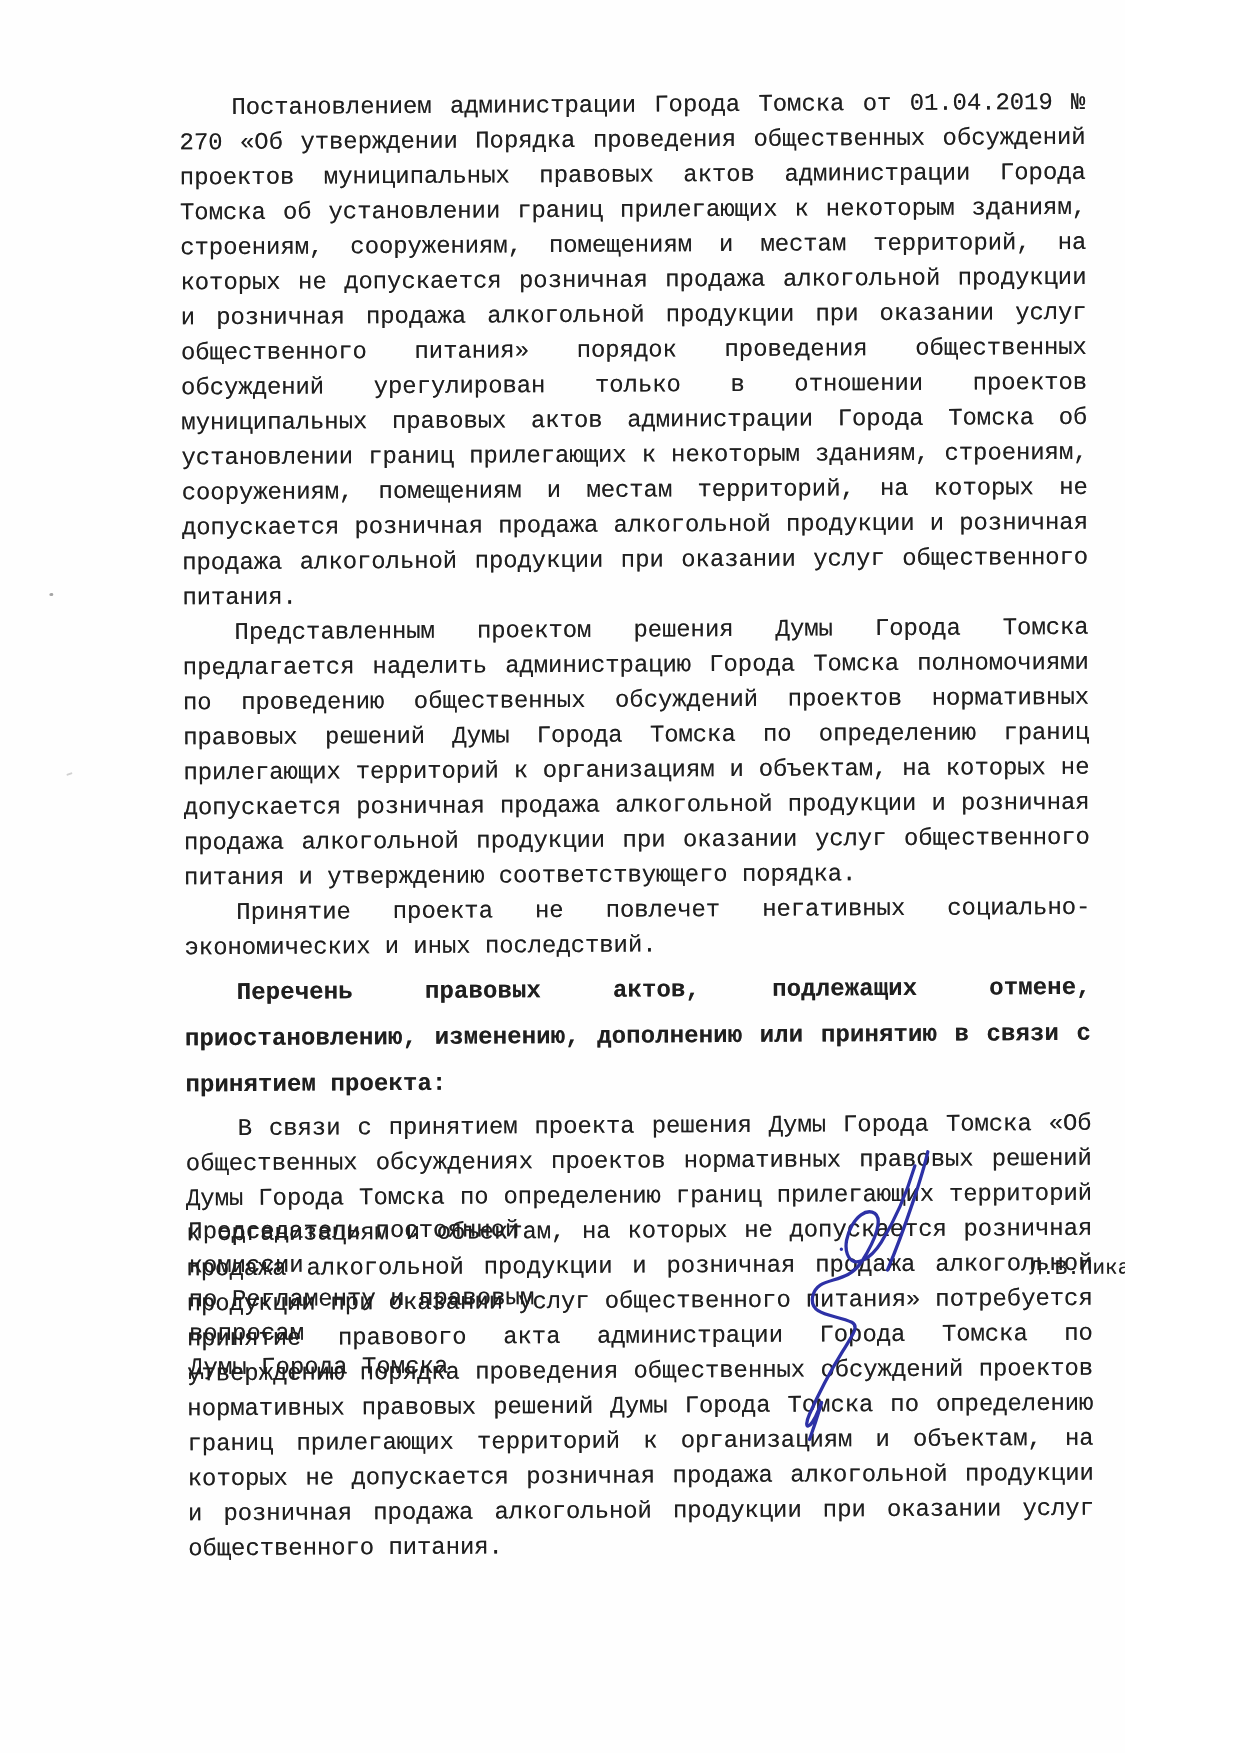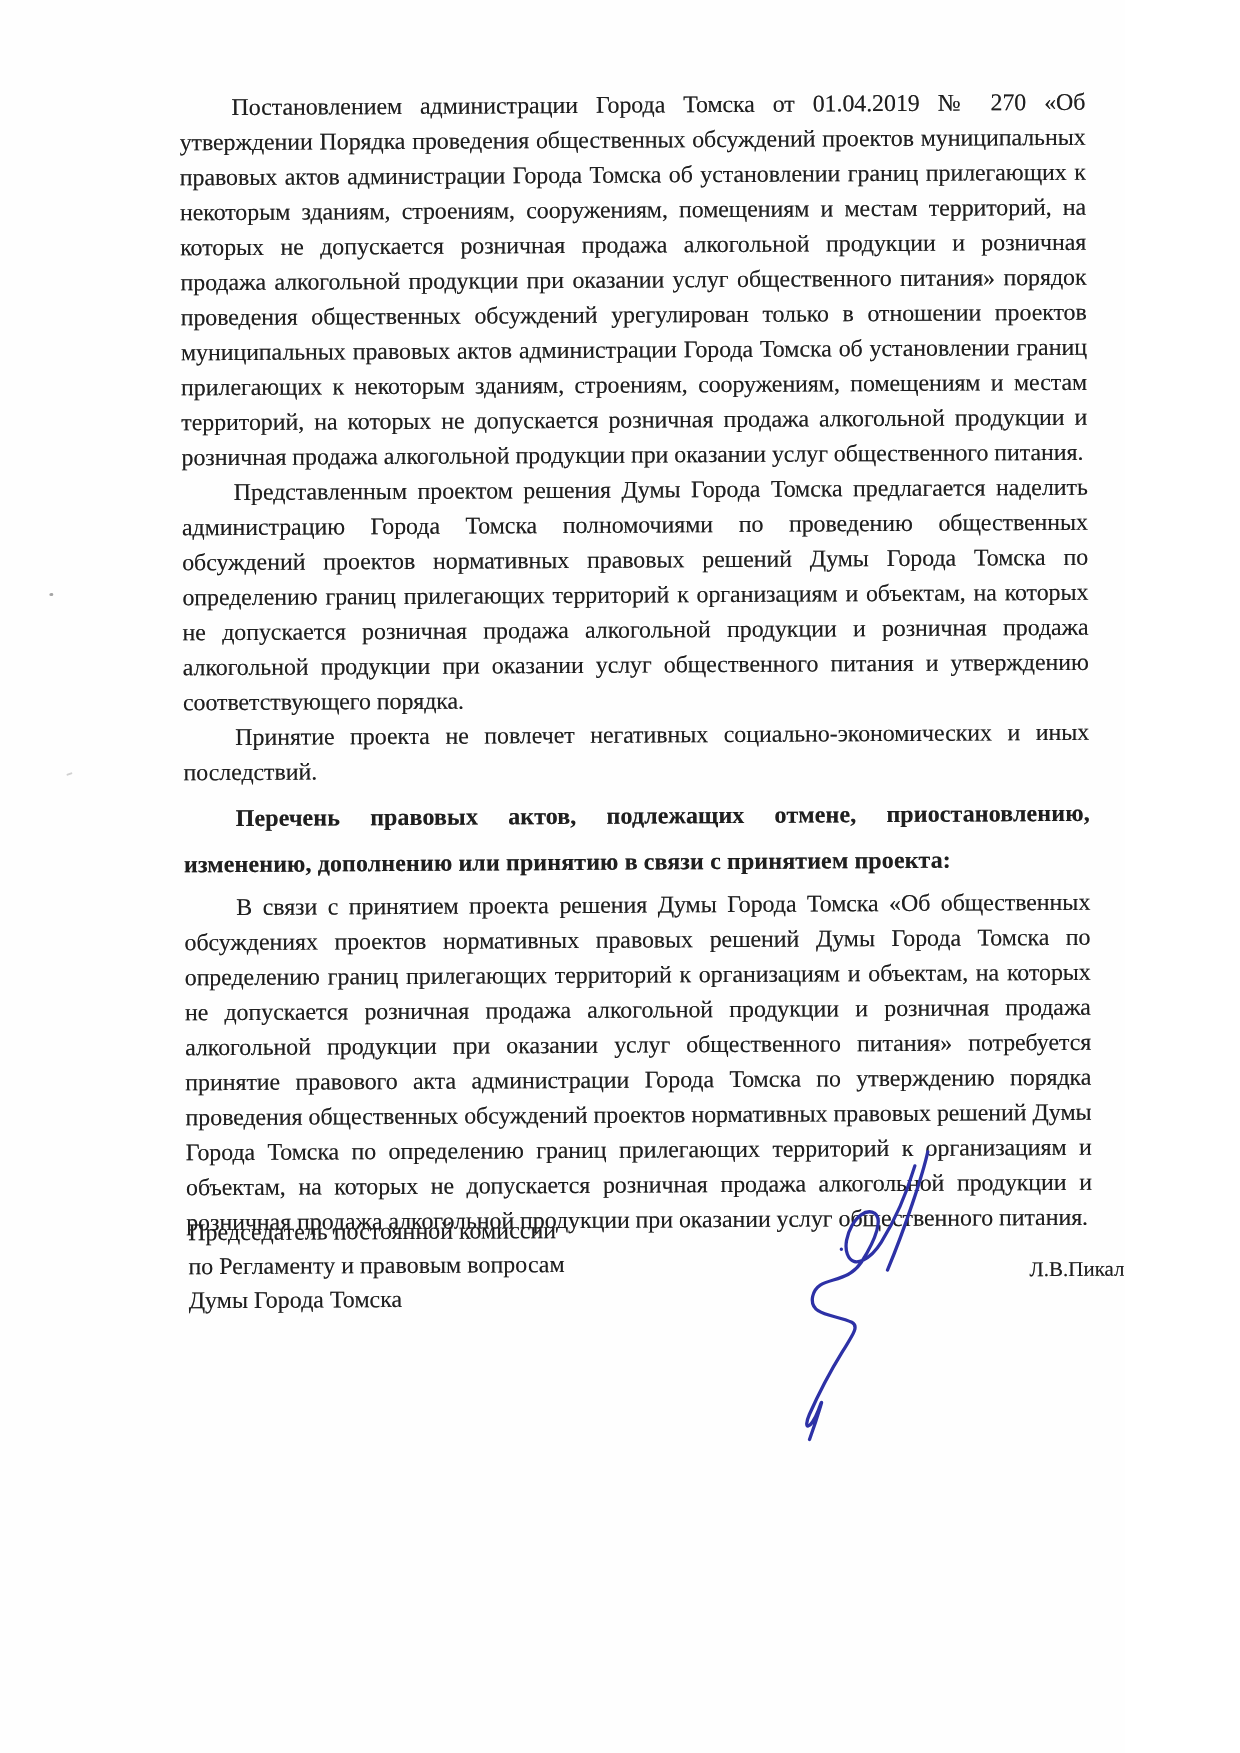--- a/index.html
+++ b/index.html
@@ -6,21 +6,21 @@
     margin: 0;
     padding: 0;
     background: #ffffff;
   }
   .page {
     position: relative;
     width: 1125px;
     height: 1753px;
     background: #fefefe;
     overflow: hidden;
-    font-family: Liberation Serif, serif;
+    font-family: Liberation Mono, monospace;
     color: #1f1f1f;
   }
   
   .scan-tilt {
     position: absolute;
     left: 0; top: 0; right: 0; bottom: 0;
     transform: rotate(-0.35deg);
     transform-origin: 50% 40%;
   }
   .body-text {

